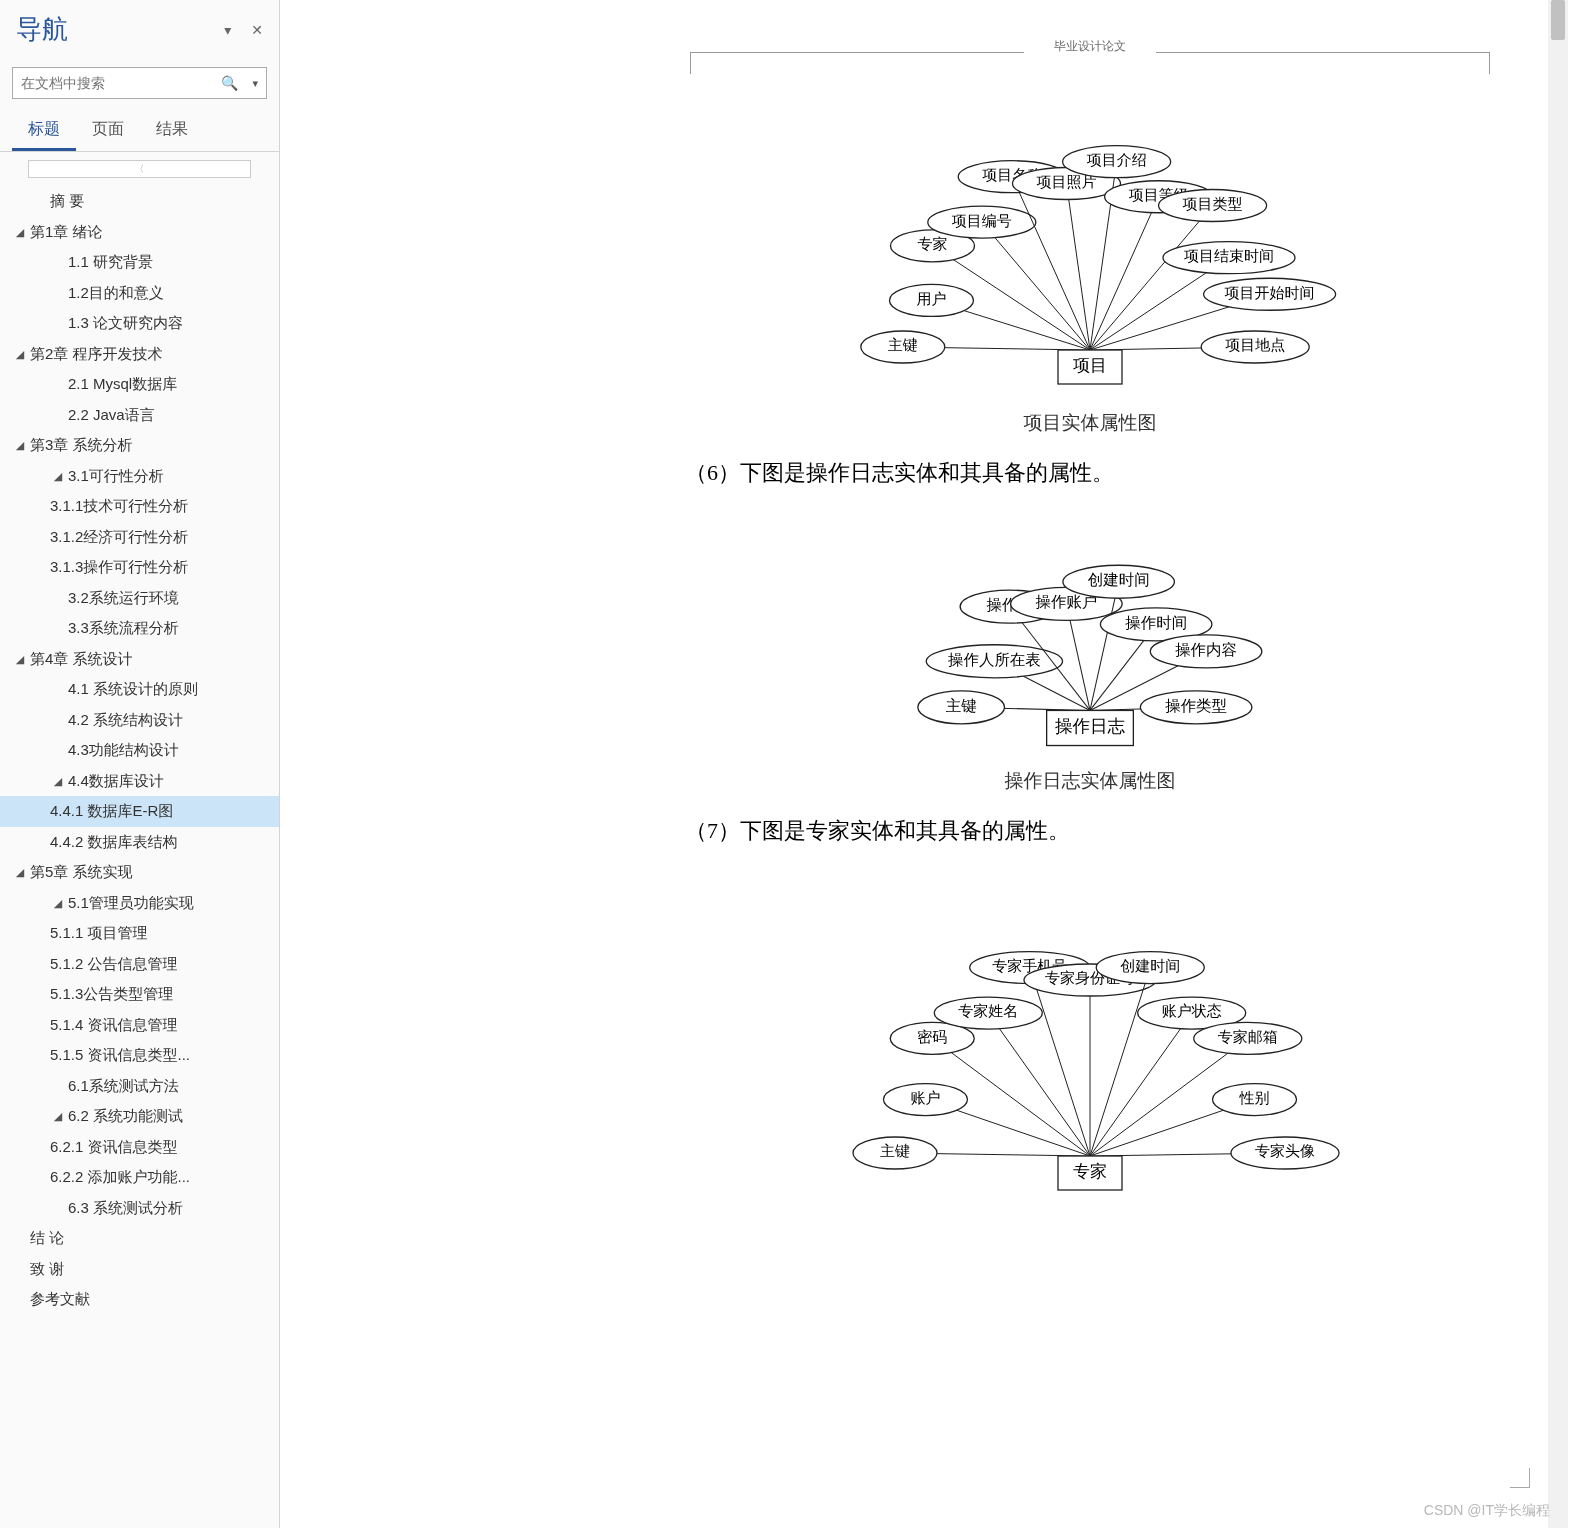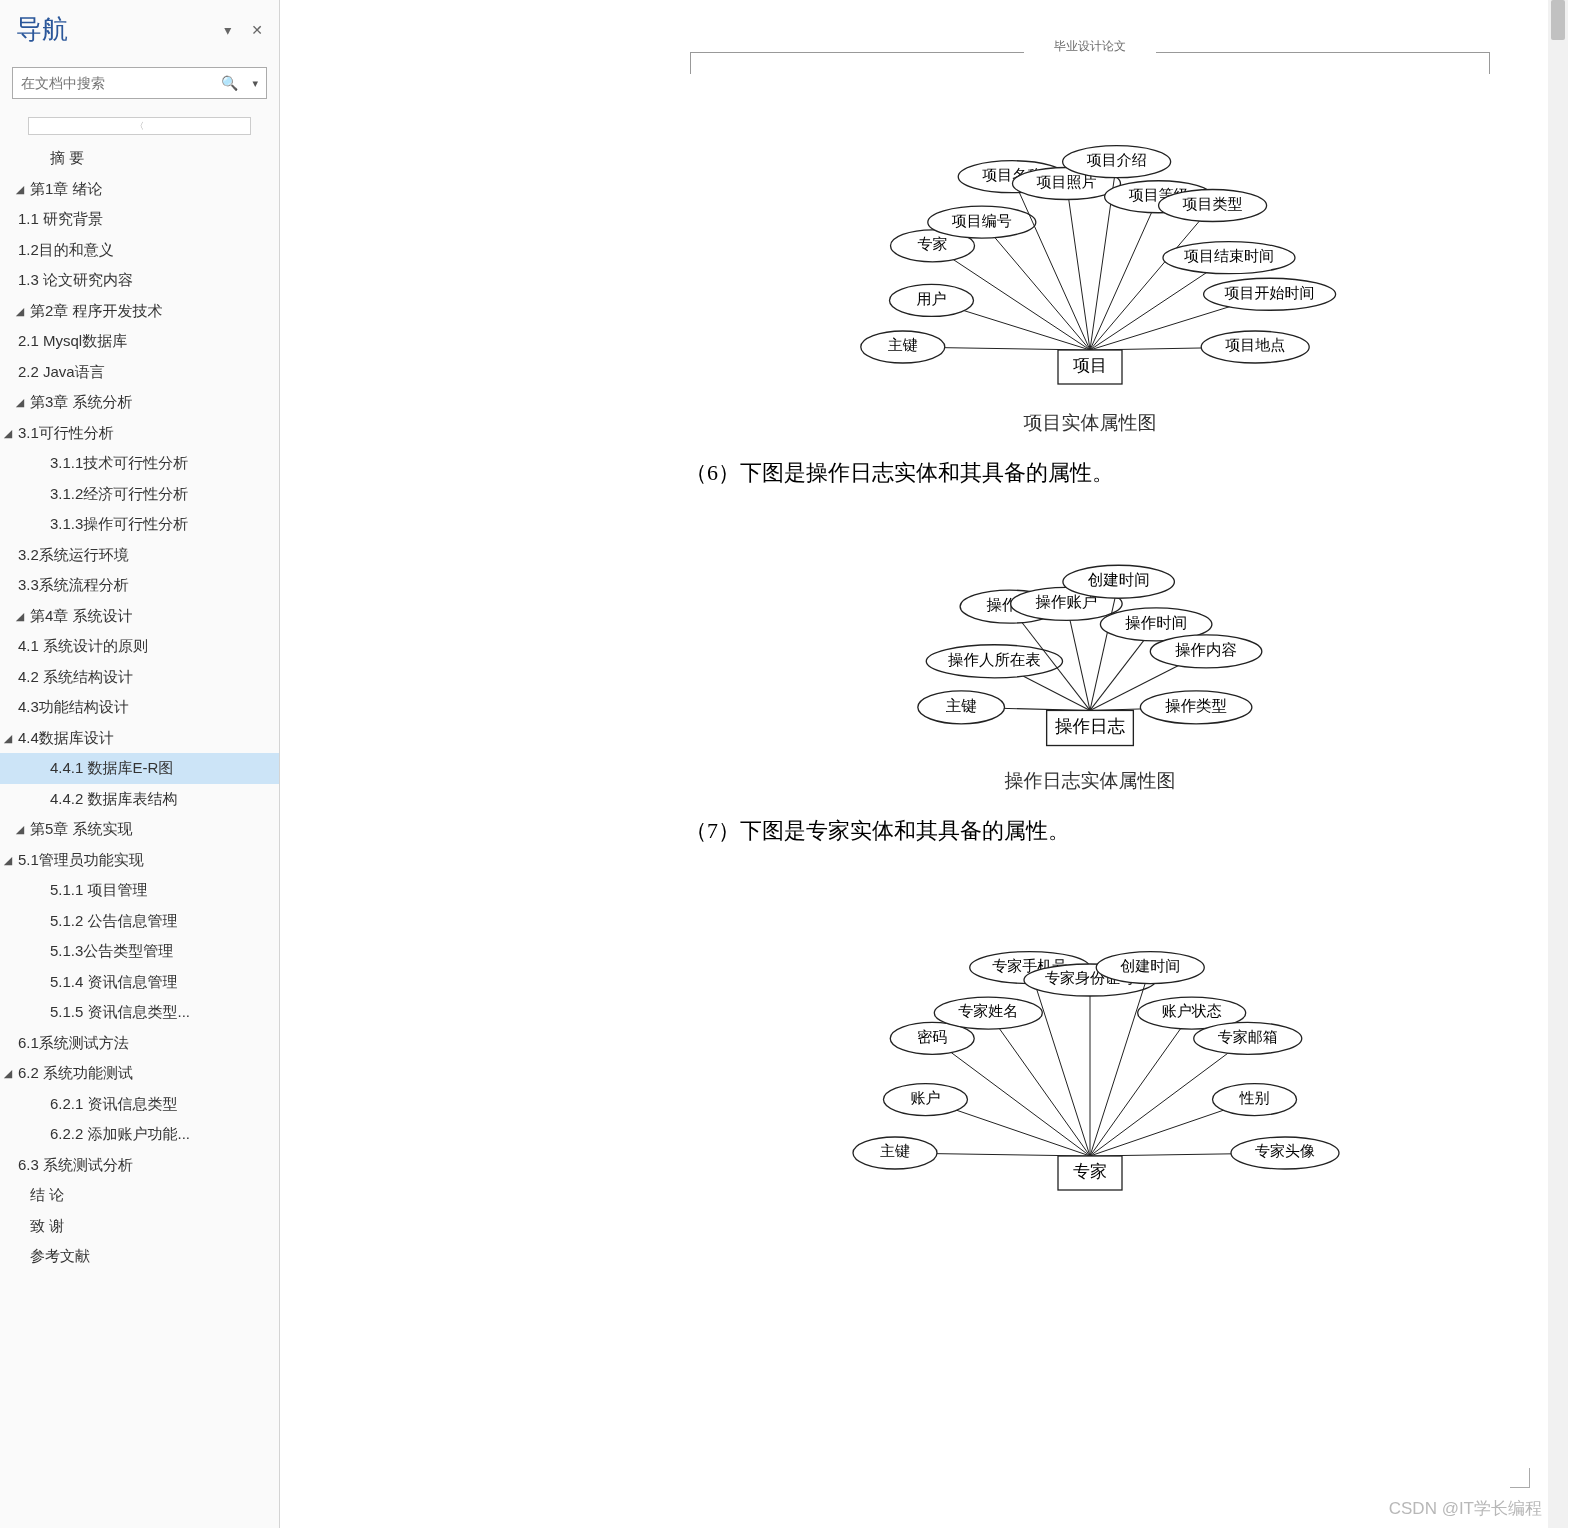--- a/index.html
+++ b/index.html
@@ -19,59 +19,64 @@
 .tab{padding:10px 16px 8px;font-size:16px;color:#555;cursor:pointer;border-bottom:3px solid transparent}
 .tab.active{color:#2b579a;border-bottom-color:#2b579a}
 .nav-body{flex:1;overflow:auto;padding:4px 0}
 .nav-spacer{height:18px;margin:4px 28px;background:#fff;border:1px solid #ccc;display:flex;align-items:center;justify-content:center;font-size:9px;color:#999}
 .outline{list-style:none;padding:4px 0}
 .oi{font-size:15px;color:#333;padding:4px 8px 4px 0;cursor:pointer;white-space:nowrap;overflow:hidden;text-overflow:ellipsis;display:flex;align-items:center;line-height:1.5}
 .oi.selected{background:#cce4f7}
 .tw{width:16px;display:inline-flex;justify-content:center;font-size:11px;color:#555;margin-right:2px}
 .lv0{padding-left:12px}
 .lv1{padding-left:32px}
-.lv2{}
+.lv2{padding-left:50px}
 .lv3{padding-left:32px}
 .doc-area{flex:1;background:#fff;position:relative;overflow:hidden}
 .page{position:absolute;left:310px;top:0;width:1000px}
 .page-header{width:100%;height:70px;position:relative}
 .ph-line{position:absolute;top:52px;left:100px;right:100px;height:1px;background:#999}
 .ph-title{position:absolute;top:38px;left:50%;transform:translateX(-50%);background:#fff;padding:0 30px;font-size:12px;color:#6c6c6c}
 .ph-tick{position:absolute;top:52px;width:1px;height:22px;background:#999}
 .er-svg{display:block;margin:0 auto}
 .entity-box{stroke:#222;stroke-width:1.3;fill:#fff}
 .attr-ell{stroke:#222;stroke-width:1.3;fill:#fff}
 .er-text{font-size:17px;fill:#000;text-anchor:middle;dominant-baseline:middle;font-family:"SimSun"}
 .er-text-sm{font-size:15px;fill:#000;text-anchor:middle;dominant-baseline:middle;font-family:"SimSun"}
 .er-line{stroke:#222;stroke-width:1}
 .caption{text-align:center;font-size:19px;color:#333;font-family:"SimSun";margin:10px 0 22px}
 .body-text{font-size:22px;color:#000;font-family:"SimSun";text-indent:0;margin:4px 0 20px 95px}
 .scrollbar{position:absolute;right:2px;top:0;width:20px;height:100%;background:#f1f1f1}
 .scroll-thumb{position:absolute;top:0;left:3px;width:14px;height:40px;background:#c1c1c1;border-radius:2px}
-.watermark{position:absolute;right:28px;bottom:8px;font-size:17px;color:#b8b8b8}
+.watermark{position:absolute;right:20px;bottom:8px;font-size:14px;color:#b8b8b8}
 .page-corner{position:absolute;right:40px;bottom:40px;width:20px;height:20px;border-right:1px solid #aaa;border-bottom:1px solid #aaa}
 </style>
 </head>
 <body>
 
 <div class="container">
   <div class="nav-pane">
     <div class="nav-header">
       <span class="nav-title">导航</span>
       <div class="nav-controls">
         <span>▾</span>
         <span>✕</span>
       </div>
     </div>
     <div class="search-wrap">
       <div class="search-box">
         <input class="search-input" placeholder="在文档中搜索" style="">
         <span class="search-icon">🔍</span>
         <span class="search-dd">▾</span>
       </div>
+    </div>
+    <div class="tabs">
+      <div class="tab active">标题</div>
+      <div class="tab">页面</div>
+      <div class="tab">结果</div>
     </div>
     <div class="nav-body">
       <div class="nav-spacer">〈</div>
       <ul class="outline" id="outline">
           <li class="oi lv1">
             <span class="tw"></span>
             <span>摘 要</span>
           </li>
           <li class="oi lv0">
             <span class="tw">◢</span>

